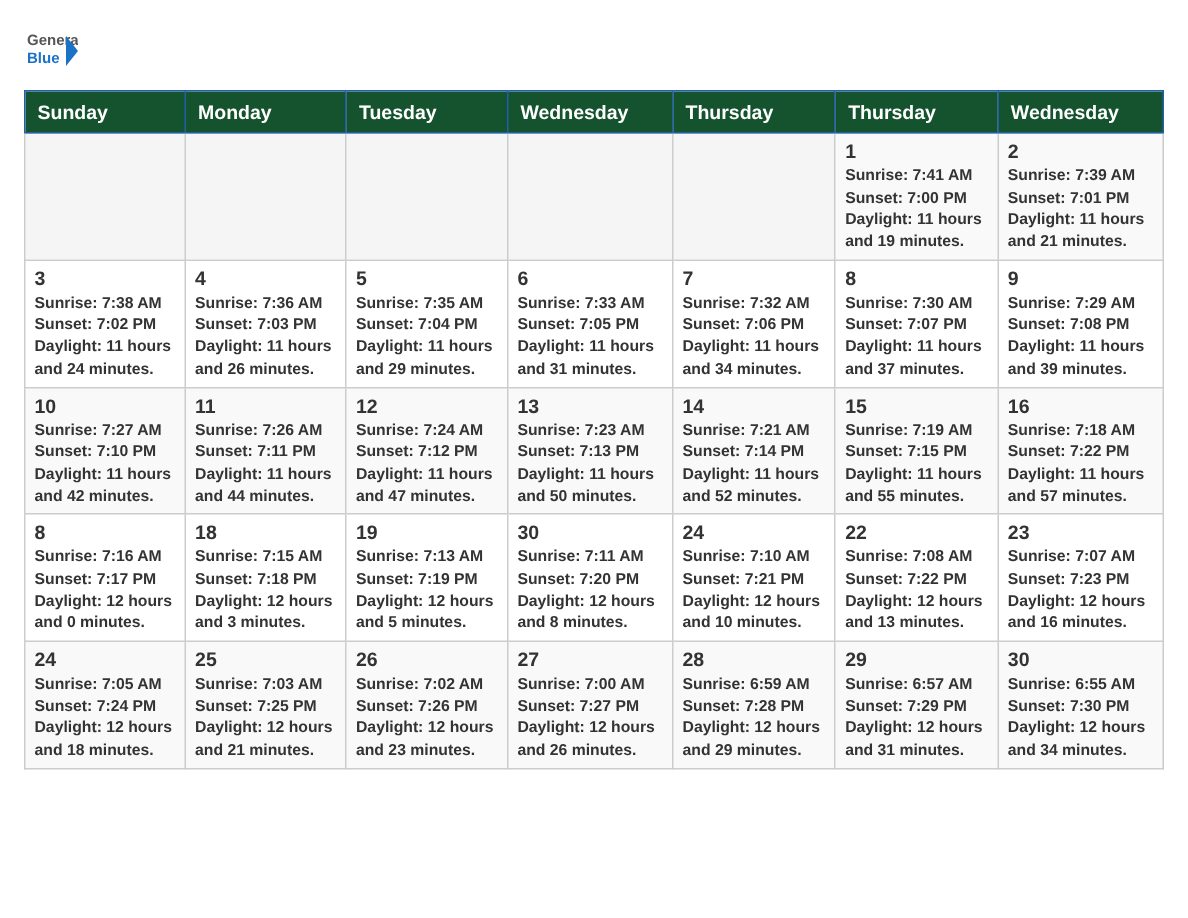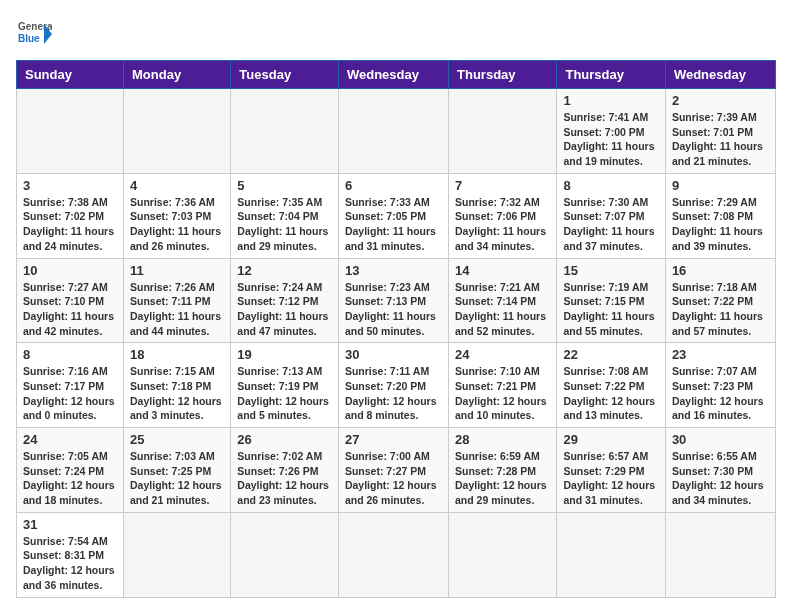--- a/index.html
+++ b/index.html
@@ -32,21 +32,21 @@
     .location-title {
       font-size: 16px;
       color: #555;
     }
     .calendar {
       width: 100%;
       border-collapse: collapse;
       border: 1px solid #ccc;
     }
     .calendar th {
-      background: #4c1d95;
+      background: #14532d;
       color: #fff;
       text-align: left;
       padding: 6px 8px;
       font-size: 13px;
       font-weight: bold;
       border: 1px solid #2060a8;
     }
     .calendar td {
       vertical-align: top;
       padding: 4px 6px;
@@ -298,28 +298,14 @@
 Sunset: 7:29 PM
 Daylight: 12 hours and 31 minutes.</div>
         </td>
         <td>
           <span class="day-number">30</span>
           <div class="day-info">Sunrise: 6:55 AM
 Sunset: 7:30 PM
 Daylight: 12 hours and 34 minutes.</div>
         </td>
       </tr>
-      <tr>
-        <td>
-          <span class="day-number">31</span>
-          <div class="day-info">Sunrise: 7:54 AM
-Sunset: 8:31 PM
-Daylight: 12 hours and 36 minutes.</div>
-        </td>
-        <td class="empty"></td>
-        <td class="empty"></td>
-        <td class="empty"></td>
-        <td class="empty"></td>
-        <td class="empty"></td>
-        <td class="empty"></td>
-      </tr>
     </tbody>
 </table>
 
 </body></html>

